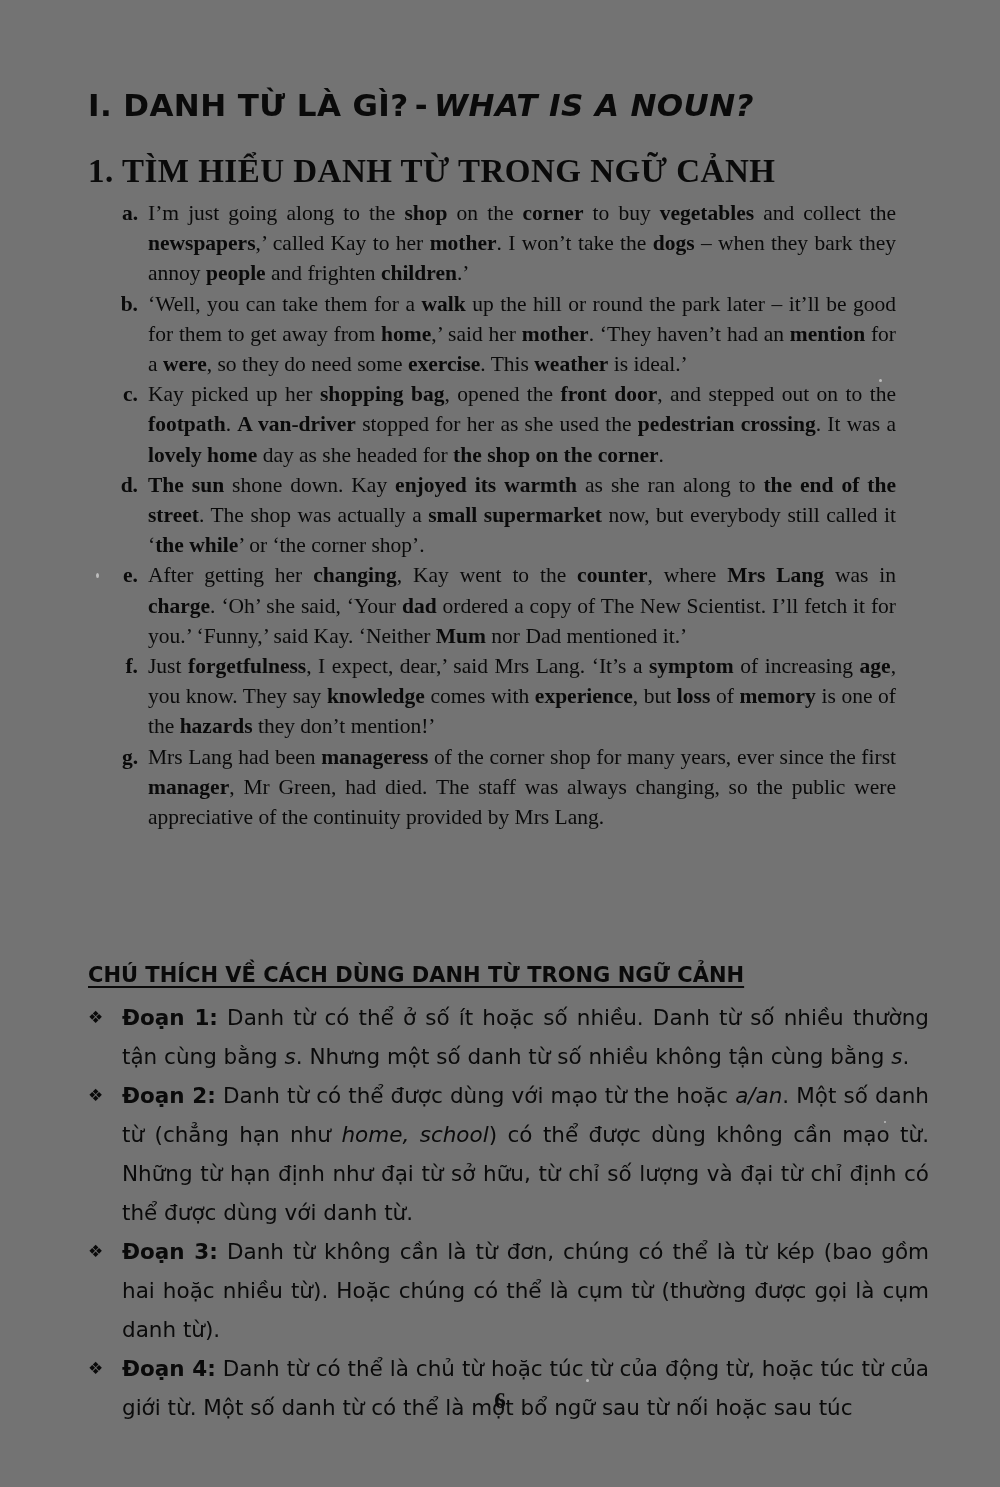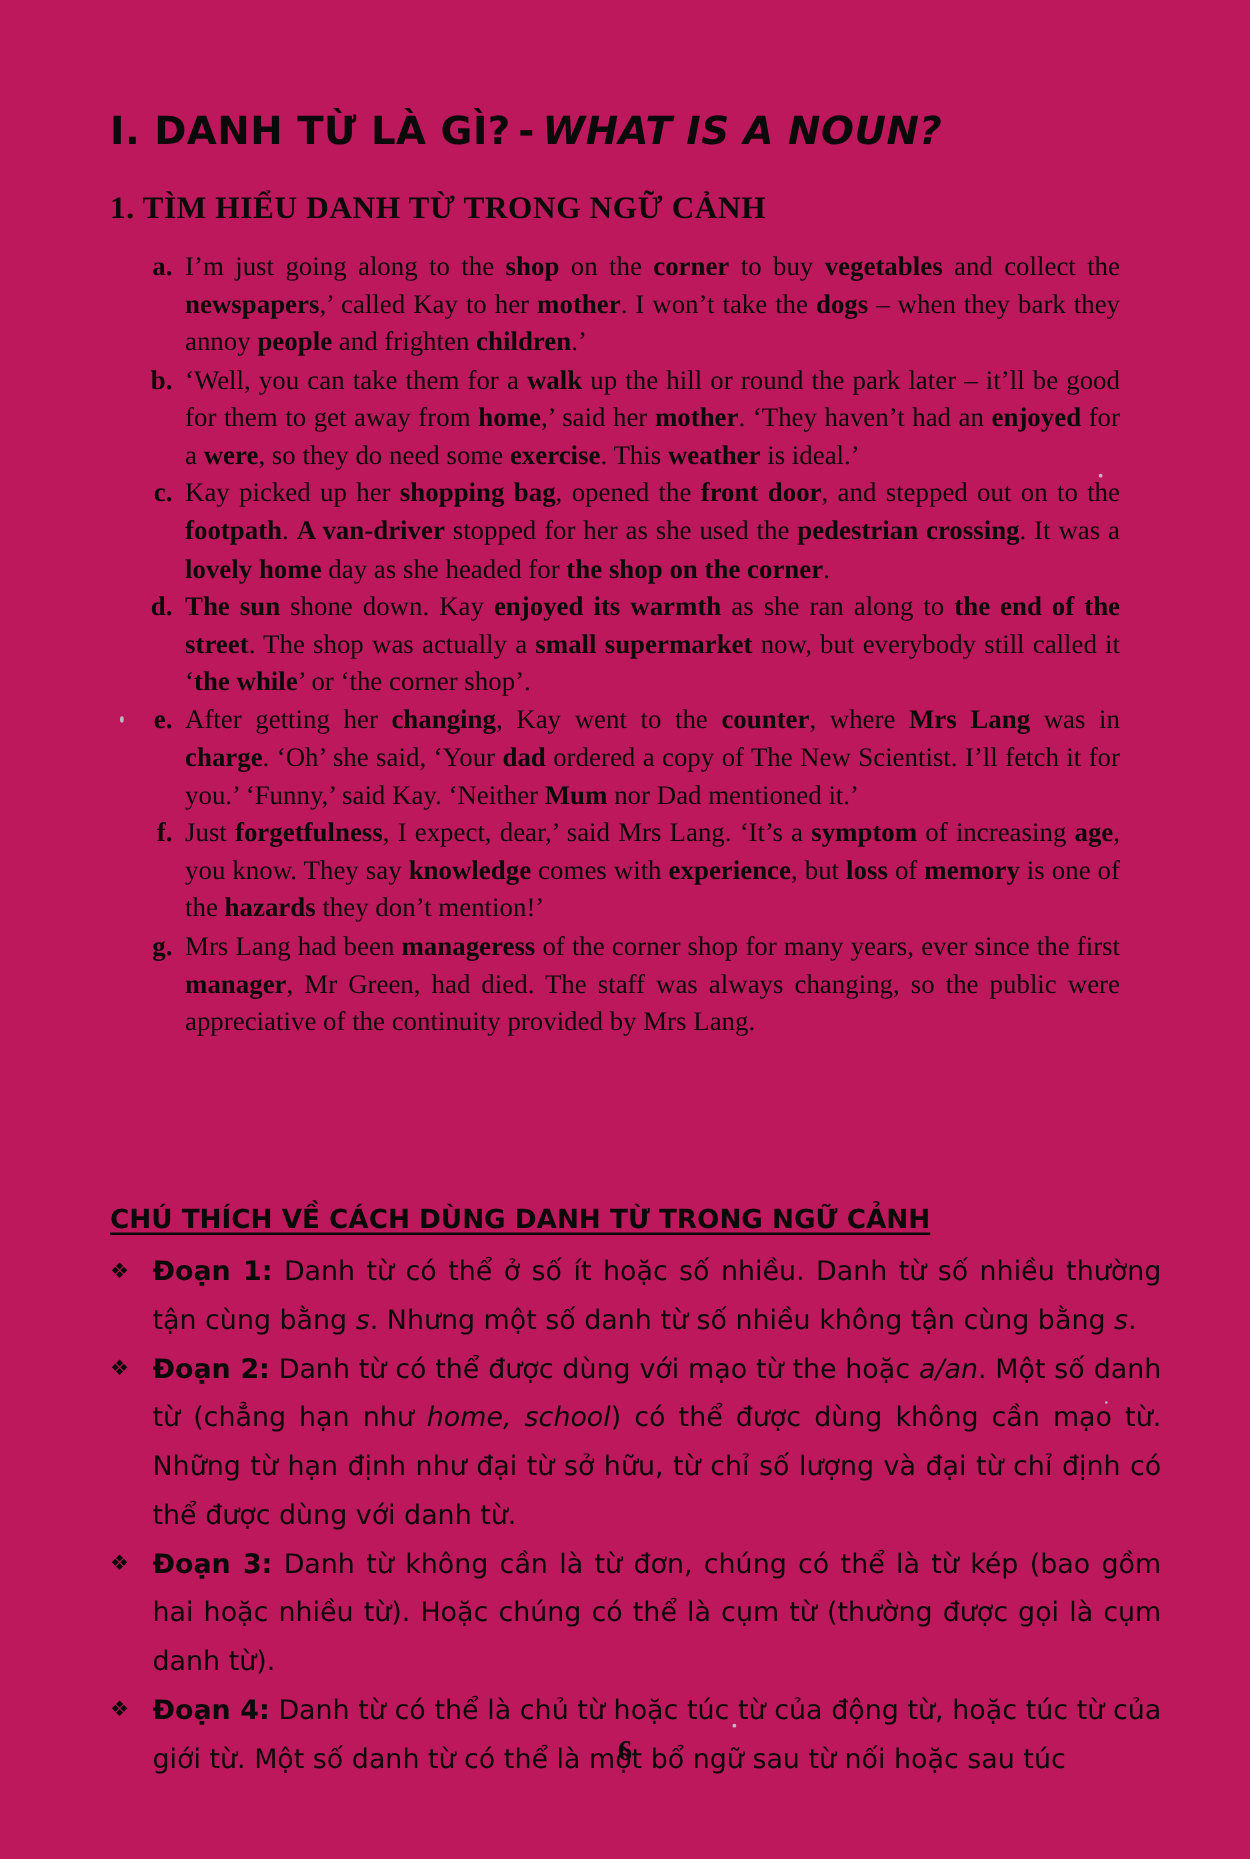--- a/index.html
+++ b/index.html
@@ -14,21 +14,21 @@
     font-family: "Liberation Serif", "DejaVu Serif", serif;
     color: #0a0a0a;
     overflow: hidden;
   }
 
   .page {
     position: absolute;
     left: 0; top: 0;
     width: 1000px;
     height: 1487px;
-    background: #be185d;
+    background: #737373;
   }
 
   
   .main-title {
     position: absolute;
     left: 88px;
     top: 88px;
     width: 840px;
     font-family: "DejaVu Sans", "Liberation Sans", sans-serif;
     font-size: 31px;
@@ -41,21 +41,21 @@
   .main-title .dash { font-weight: 700; padding: 0 6px; }
   .main-title .en-part { font-style: italic; font-weight: 700; }
 
   
   .sub-heading {
     position: absolute;
     left: 88px;
     top: 153px;
     width: 860px;
     font-family: "Liberation Serif", "DejaVu Serif", serif;
-    font-size: 25px;
+    font-size: 33px;
     font-weight: 700;
     letter-spacing: 0.5px;
     white-space: nowrap;
   }
 
   
   .en-list {
     position: absolute;
     left: 96px;
     top: 198px;
@@ -161,21 +161,21 @@
 
   <div class="en-list">
 
     <div class="en-item">
       <div class="marker">a.</div>
       <div class="body">I’m just going along to the <b>shop</b> on the <b>corner</b> to buy <b>vegetables</b> and collect the <b>newspapers</b>,’ called Kay to her <b>mother</b>. I won’t take the <b>dogs</b> – when they bark they annoy <b>people</b> and frighten <b>children</b>.’</div>
     </div>
 
     <div class="en-item">
       <div class="marker">b.</div>
-      <div class="body">‘Well, you can take them for a <b>walk</b> up the hill or round the park later – it’ll be good for them to get away from <b>home</b>,’ said her <b>mother</b>. ‘They haven’t had an <b>enjoyed</b> for a <b>were</b>, so they do need some <b>exercise</b>. This <b>weather</b> is ideal.’</div>
+      <div class="body">‘Well, you can take them for a <b>walk</b> up the hill or round the park later – it’ll be good for them to get away from <b>home</b>,’ said her <b>mother</b>. ‘They haven’t had an <b>mention</b> for a <b>were</b>, so they do need some <b>exercise</b>. This <b>weather</b> is ideal.’</div>
     </div>
 
     <div class="en-item">
       <div class="marker">c.</div>
       <div class="body">Kay picked up her <b>shopping bag</b>, opened the <b>front door</b>, and stepped out on to the <b>footpath</b>. <b>A van-driver</b> stopped for her as she used the <b>pedestrian crossing</b>. It was a <b>lovely home</b> day as she headed for <b>the shop on the corner</b>.</div>
     </div>
 
     <div class="en-item">
       <div class="marker">d.</div>
       <div class="body"><b>The sun</b> shone down. Kay <b>enjoyed its warmth</b> as she ran along to <b>the end of the street</b>. The shop was actually a <b>small supermarket</b> now, but everybody still called it ‘<b>the while</b>’ or ‘the corner shop’.</div>

